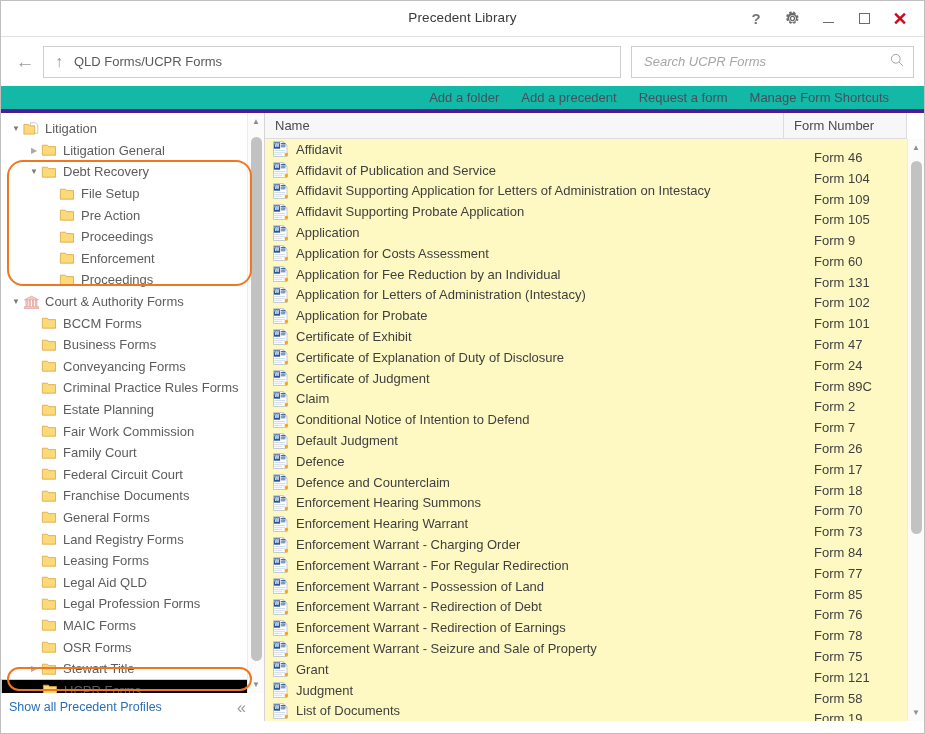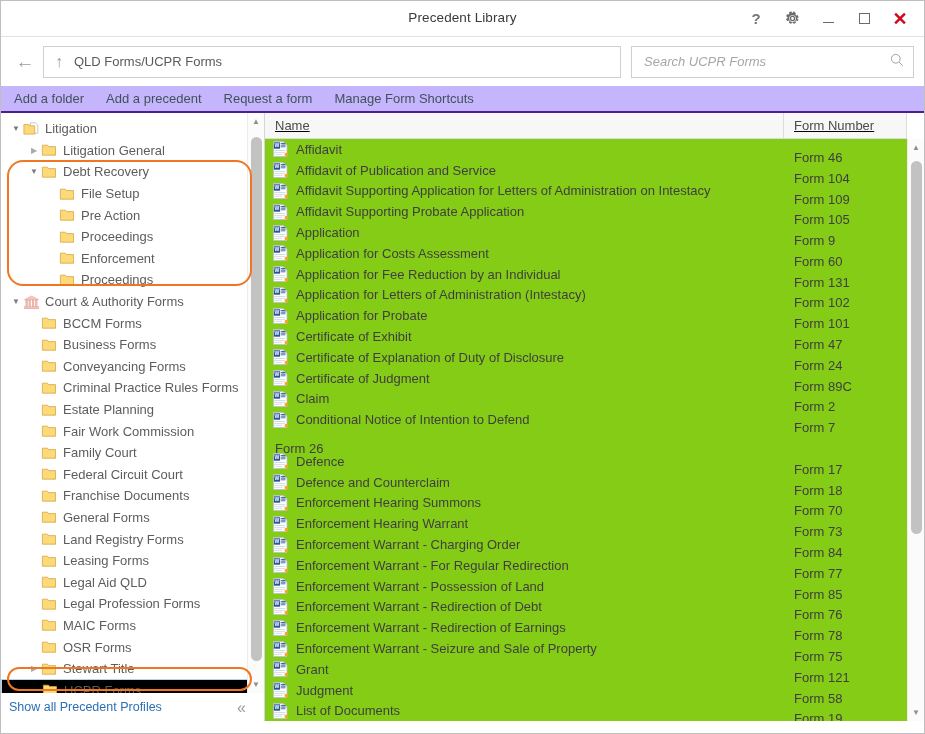--- a/index.html
+++ b/index.html
@@ -60,22 +60,22 @@
   .searchbox{
     width:283px;height:32px;border:1px solid #cfcfcf;background:#fff;
     display:flex;align-items:center;justify-content:space-between;
     padding:0 9px 0 12px;box-sizing:border-box;flex:0 0 auto;
   }
   .search-ph{font-size:13px;color:#a6a6a6;font-style:italic;}
   .search-ico{color:#9d9d9d;}
 
   
   .toolbar{
-    height:27px;background:#c4b5fd;display:flex;align-items:center;
-    padding:0 13px;box-sizing:border-box;border-bottom:2px solid #4c1d95;
+    height:27px;background:#14b8a6;display:flex;align-items:center;
+    padding:0 13px;box-sizing:border-box;border-bottom:4px solid #4c1d95;justify-content:flex-end;
   }
   .tlink{font-size:13px;color:#44505c;margin-right:22px;cursor:default;}
 
   
   .body{
     position:relative;height:608px;display:flex;box-sizing:border-box;
   }
 
   
   .left{
@@ -133,41 +133,41 @@
   
   .anno{
     position:absolute;border:2.5px solid #f07722;border-radius:16px;
     pointer-events:none;z-index:9;box-sizing:border-box;
   }
   .anno.a1{left:6px;top:47px;width:245px;height:126px;}
   .anno.a2{left:6px;top:554px;width:245px;height:24px;border-radius:14px;}
 
   
   .right{
-    position:relative;flex:1 1 auto;background:#84cc16;overflow:hidden;box-sizing:border-box;text-decoration:underline;
+    position:relative;flex:1 1 auto;background:#fef9c3;overflow:hidden;box-sizing:border-box;
   }
   .colhdr{
     height:26px;display:flex;align-items:center;background:#f7f7f7;
     border-bottom:1px solid #dcdcdc;box-sizing:border-box;
   }
   .colhdr .c1{
     flex:0 0 519px;padding-left:10px;font-size:13px;color:#4b4b4b;
     border-right:1px solid #dcdcdc;height:26px;display:flex;align-items:center;box-sizing:border-box;
   }
   .colhdr .c2{
     flex:1 1 auto;padding-left:10px;font-size:13px;color:#4b4b4b;
     height:26px;display:flex;align-items:center;box-sizing:border-box;
     border-right:1px solid #dcdcdc;
   }
   .colhdr .cgap{flex:0 0 17px;height:26px;background:#ffffff;}
   .rows{
     position:absolute;left:0;top:26px;right:17px;bottom:0;overflow:hidden;
   }
   .row{
-    height:20.8px;display:flex;align-items:center;cursor:default;
+    height:20.8px;display:flex;align-items:center;cursor:default;gap:20px;
   }
   .row .n{
     flex:0 0 519px;display:flex;align-items:center;padding-left:8px;box-sizing:border-box;
     overflow:hidden;
   }
   .row .f{
     flex:1 1 auto;padding-left:10px;font-size:13px;color:#3f3f3f;box-sizing:border-box;
     white-space:nowrap;
     margin-top:16px;
   }
@@ -863,20 +863,38 @@
                   <rect x="1.2" y="10.9" width="11.0" height="0.85" fill="#cdd6df"></rect>
                   <rect x="1.2" y="12.8" width="8.0" height="0.85" fill="#cdd6df"></rect>
                   <circle cx="13.3" cy="13.6" r="1.8" fill="#f5a623"></circle>
                 </svg>
               </span>
               <span class="rname">Conditional Notice of Intention to Defend</span>
             </span>
             <span class="f">Form 7</span>
           </div>
           <div class="row">
+            <span class="n">
+              <span class="wicon">
+                <svg width="15" height="16" viewBox="0 0 15 16">
+                  <path fill="#ffffff" stroke="#b6bfc9" stroke-width="0.8" d="M0.5 0.5h9.4l4.1 3.6v11.4H0.5z"></path>
+                  <path fill="#e4e9ee" stroke="#b6bfc9" stroke-width="0.7" d="M9.9 0.6v3.5h4.0z"></path>
+                  <rect x="0.9" y="1.3" width="6.2" height="6.4" fill="#2a5699"></rect>
+                  <text x="4.0" y="6.3" font-size="5.1" fill="#ffffff" text-anchor="middle" font-family="Liberation Sans, sans-serif" font-weight="bold">W</text>
+                  <rect x="7.8" y="2.0" width="4.6" height="0.85" fill="#2a5699"></rect>
+                  <rect x="7.8" y="3.7" width="4.6" height="0.85" fill="#2a5699"></rect>
+                  <rect x="7.8" y="5.4" width="4.6" height="0.85" fill="#2a5699"></rect>
+                  <rect x="1.2" y="9.0" width="11.0" height="0.85" fill="#cdd6df"></rect>
+                  <rect x="1.2" y="10.9" width="11.0" height="0.85" fill="#cdd6df"></rect>
+                  <rect x="1.2" y="12.8" width="8.0" height="0.85" fill="#cdd6df"></rect>
+                  <circle cx="13.3" cy="13.6" r="1.8" fill="#f5a623"></circle>
+                </svg>
+              </span>
+              <span class="rname">Default Judgment</span>
+            </span>
             <span class="f">Form 26</span>
           </div>
           <div class="row">
             <span class="n">
               <span class="wicon">
                 <svg width="15" height="16" viewBox="0 0 15 16">
                   <path fill="#ffffff" stroke="#b6bfc9" stroke-width="0.8" d="M0.5 0.5h9.4l4.1 3.6v11.4H0.5z"></path>
                   <path fill="#e4e9ee" stroke="#b6bfc9" stroke-width="0.7" d="M9.9 0.6v3.5h4.0z"></path>
                   <rect x="0.9" y="1.3" width="6.2" height="6.4" fill="#2a5699"></rect>
                   <text x="4.0" y="6.3" font-size="5.1" fill="#ffffff" text-anchor="middle" font-family="Liberation Sans, sans-serif" font-weight="bold">W</text>

